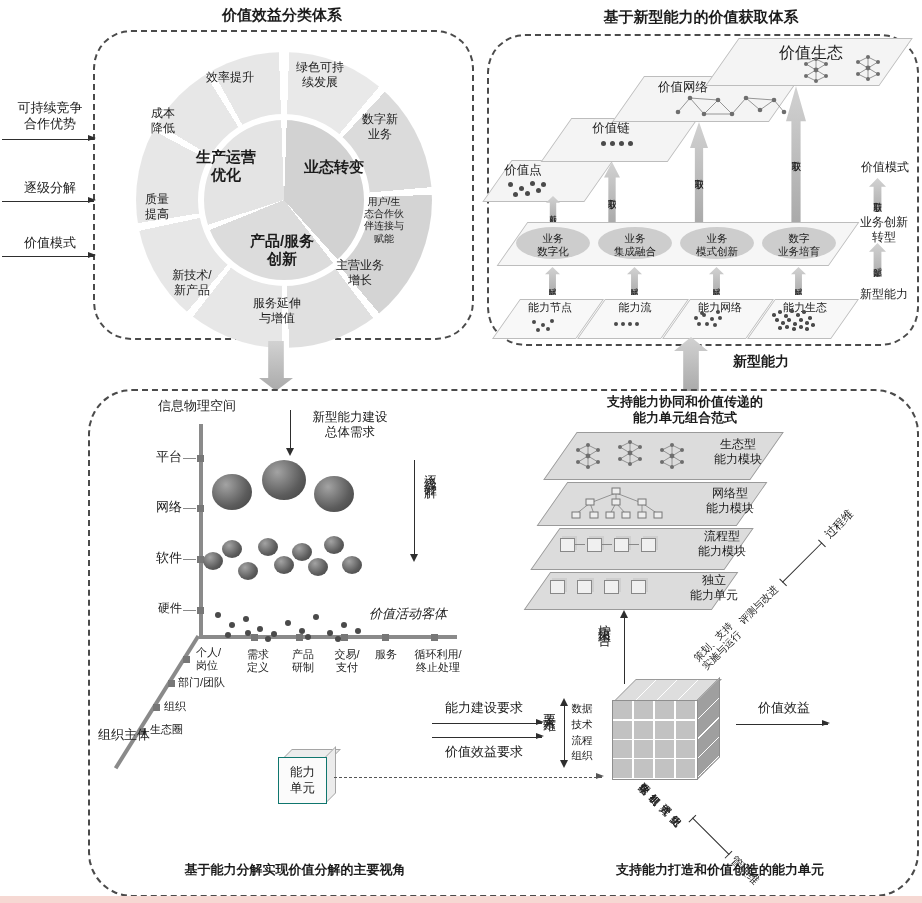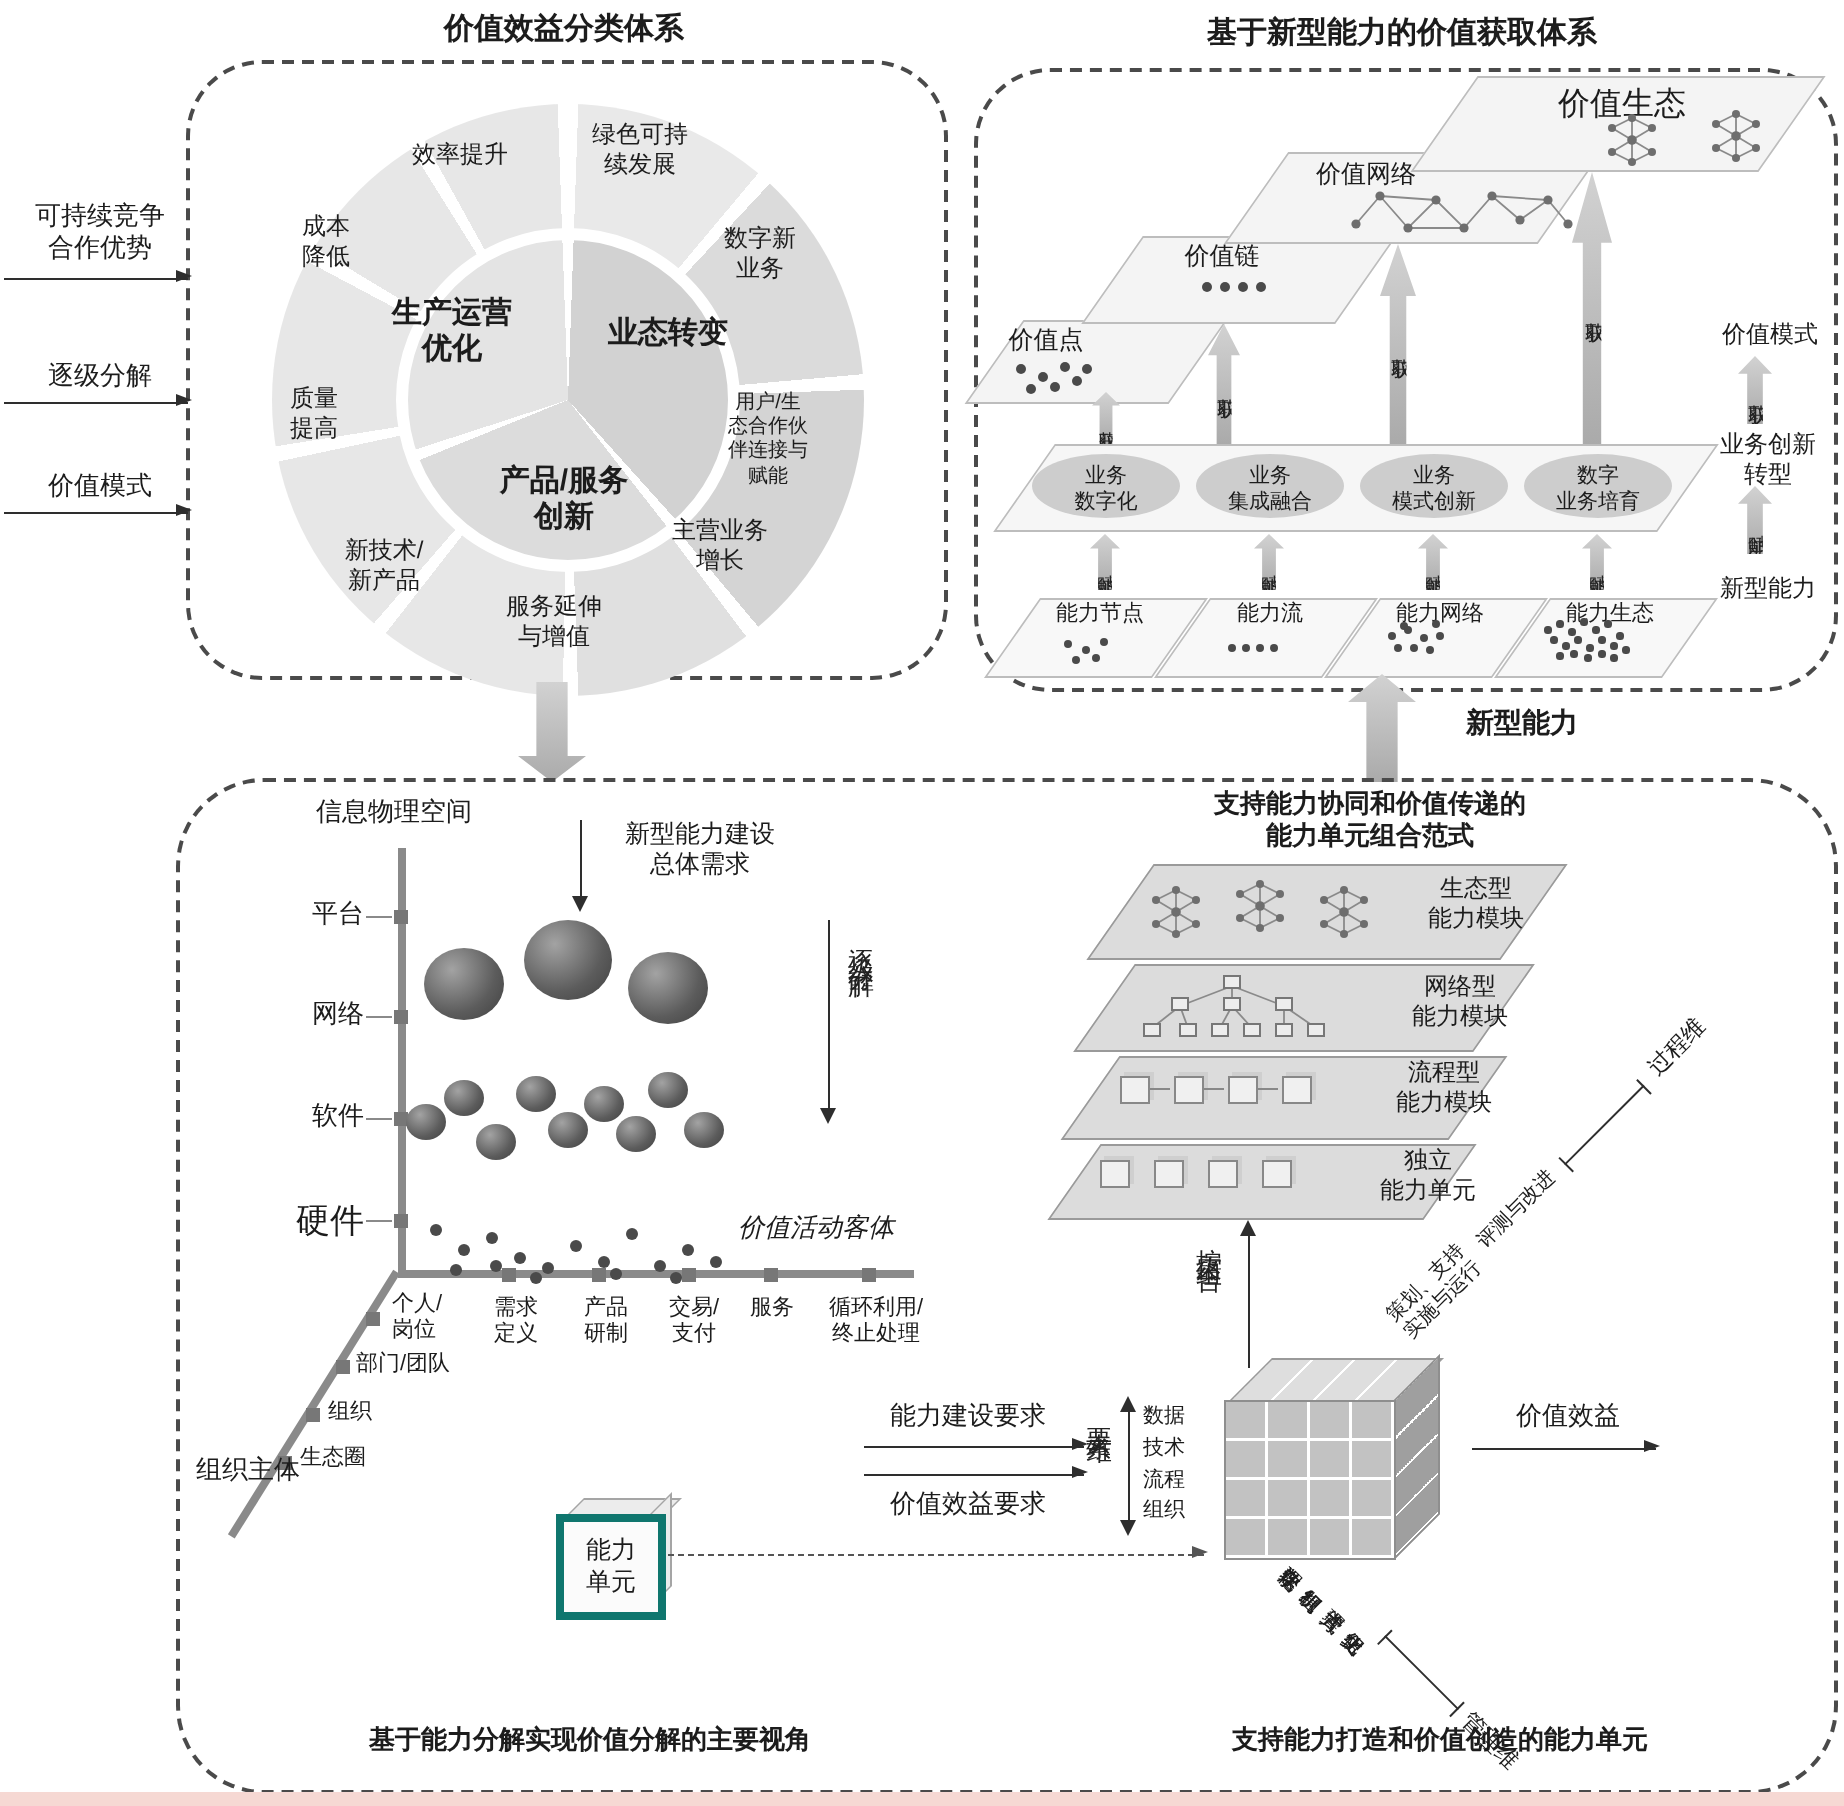--- a/index.html
+++ b/index.html
@@ -250,21 +250,21 @@
   <div class="tickdash" style="left:183px;top:508px;"></div>
   <div class="tickdash" style="left:183px;top:559px;"></div>
   <div class="tickdash" style="left:183px;top:610px;"></div>
   <div class="tick" style="left:197px;top:455px;"></div>
   <div class="tick" style="left:197px;top:505px;"></div>
   <div class="tick" style="left:197px;top:556px;"></div>
   <div class="tick" style="left:197px;top:607px;"></div>
   <div class="t" style="left:138px;top:449px;width:44px;font-size:13px;text-align:right;">平台</div>
   <div class="t" style="left:138px;top:499px;width:44px;font-size:13px;text-align:right;">网络</div>
   <div class="t" style="left:138px;top:550px;width:44px;font-size:13px;text-align:right;">软件</div>
-  <div class="t" style="left:138px;top:601px;width:44px;font-size:17px;text-align:right;">硬件</div>
+  <div class="t" style="left:138px;top:601px;width:44px;font-size:12px;text-align:right;">硬件</div>
 
   <div class="tick" style="left:251px;top:634px;"></div>
   <div class="tick" style="left:296px;top:634px;"></div>
   <div class="tick" style="left:341px;top:634px;"></div>
   <div class="tick" style="left:382px;top:634px;"></div>
   <div class="tick" style="left:431px;top:634px;"></div>
   <div class="t" style="left:236px;top:648px;width:44px;font-size:11px;">需求
 定义</div>
   <div class="t" style="left:281px;top:648px;width:44px;font-size:11px;">产品
 研制</div>
@@ -390,21 +390,21 @@
     <span class="mt">数字化治理</span>
     <span class="mt">组织机制</span>
     <span class="mt">管理方式</span>
     <span class="mt">组织文化</span>
     <div class="mbar" style="width:52px;"></div>
     <span style="font-size:11.5px;">管理维</span>
   </div>
 
   <div class="abs" style="left:281px;top:749px;width:47px;height:9px;background:#ececec;border:1px solid #a5a5a5;transform:skewX(-45deg);transform-origin:bottom left;"></div>
   <div class="abs" style="left:325px;top:757px;width:9px;height:45px;background:#ececec;border:1px solid #a5a5a5;transform:skewY(-45deg);transform-origin:left top;"></div>
-  <div class="abs" style="left:278px;top:757px;width:47px;height:45px;background:#fbfbfb;border:4px solid #0f766e;display:flex;align-items:center;justify-content:center;">
+  <div class="abs" style="left:278px;top:757px;width:47px;height:45px;background:#fbfbfb;border:1px solid #0f766e;display:flex;align-items:center;justify-content:center;">
     <span class="t" style="position:static;font-size:12.5px;">能力
 单元</span>
   </div>
   <div class="hdash" style="left:334px;top:777px;width:268px;"></div>
 
   <div class="t b" style="left:560px;top:862px;width:320px;font-size:13px;">支持能力打造和价值创造的能力单元</div>
   <div class="t b" style="left:130px;top:862px;width:330px;font-size:13px;">基于能力分解实现价值分解的主要视角</div>
 
   <div class="abs" style="left:0;top:896px;width:922px;height:7px;background:#f6d8d3;"></div>
 </div>

